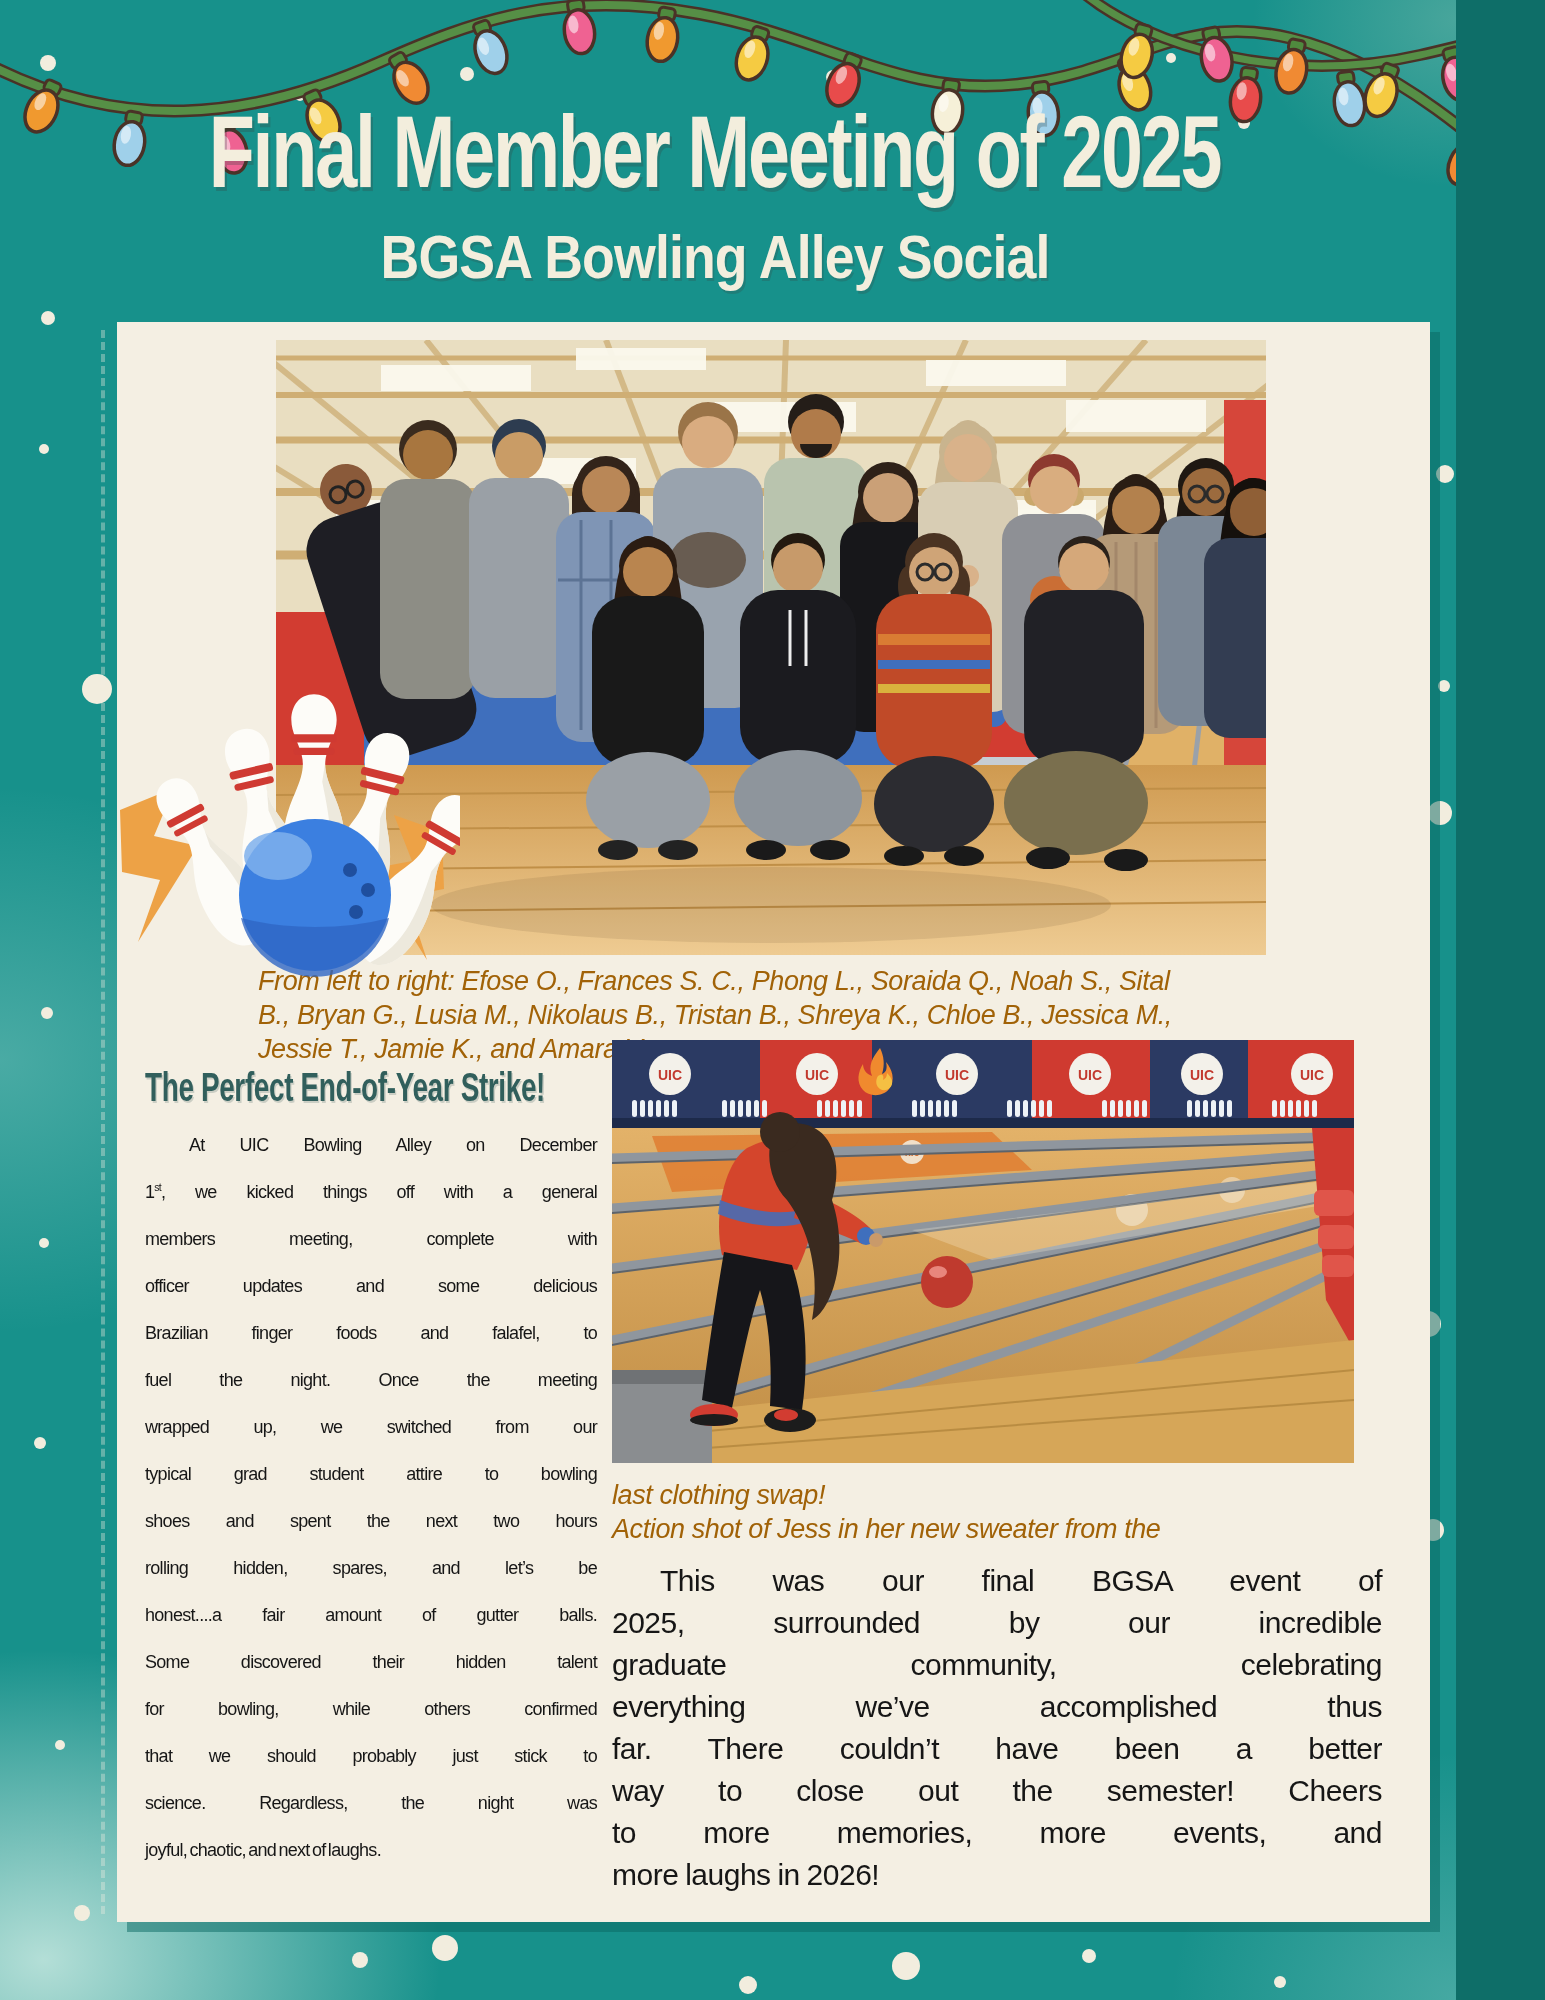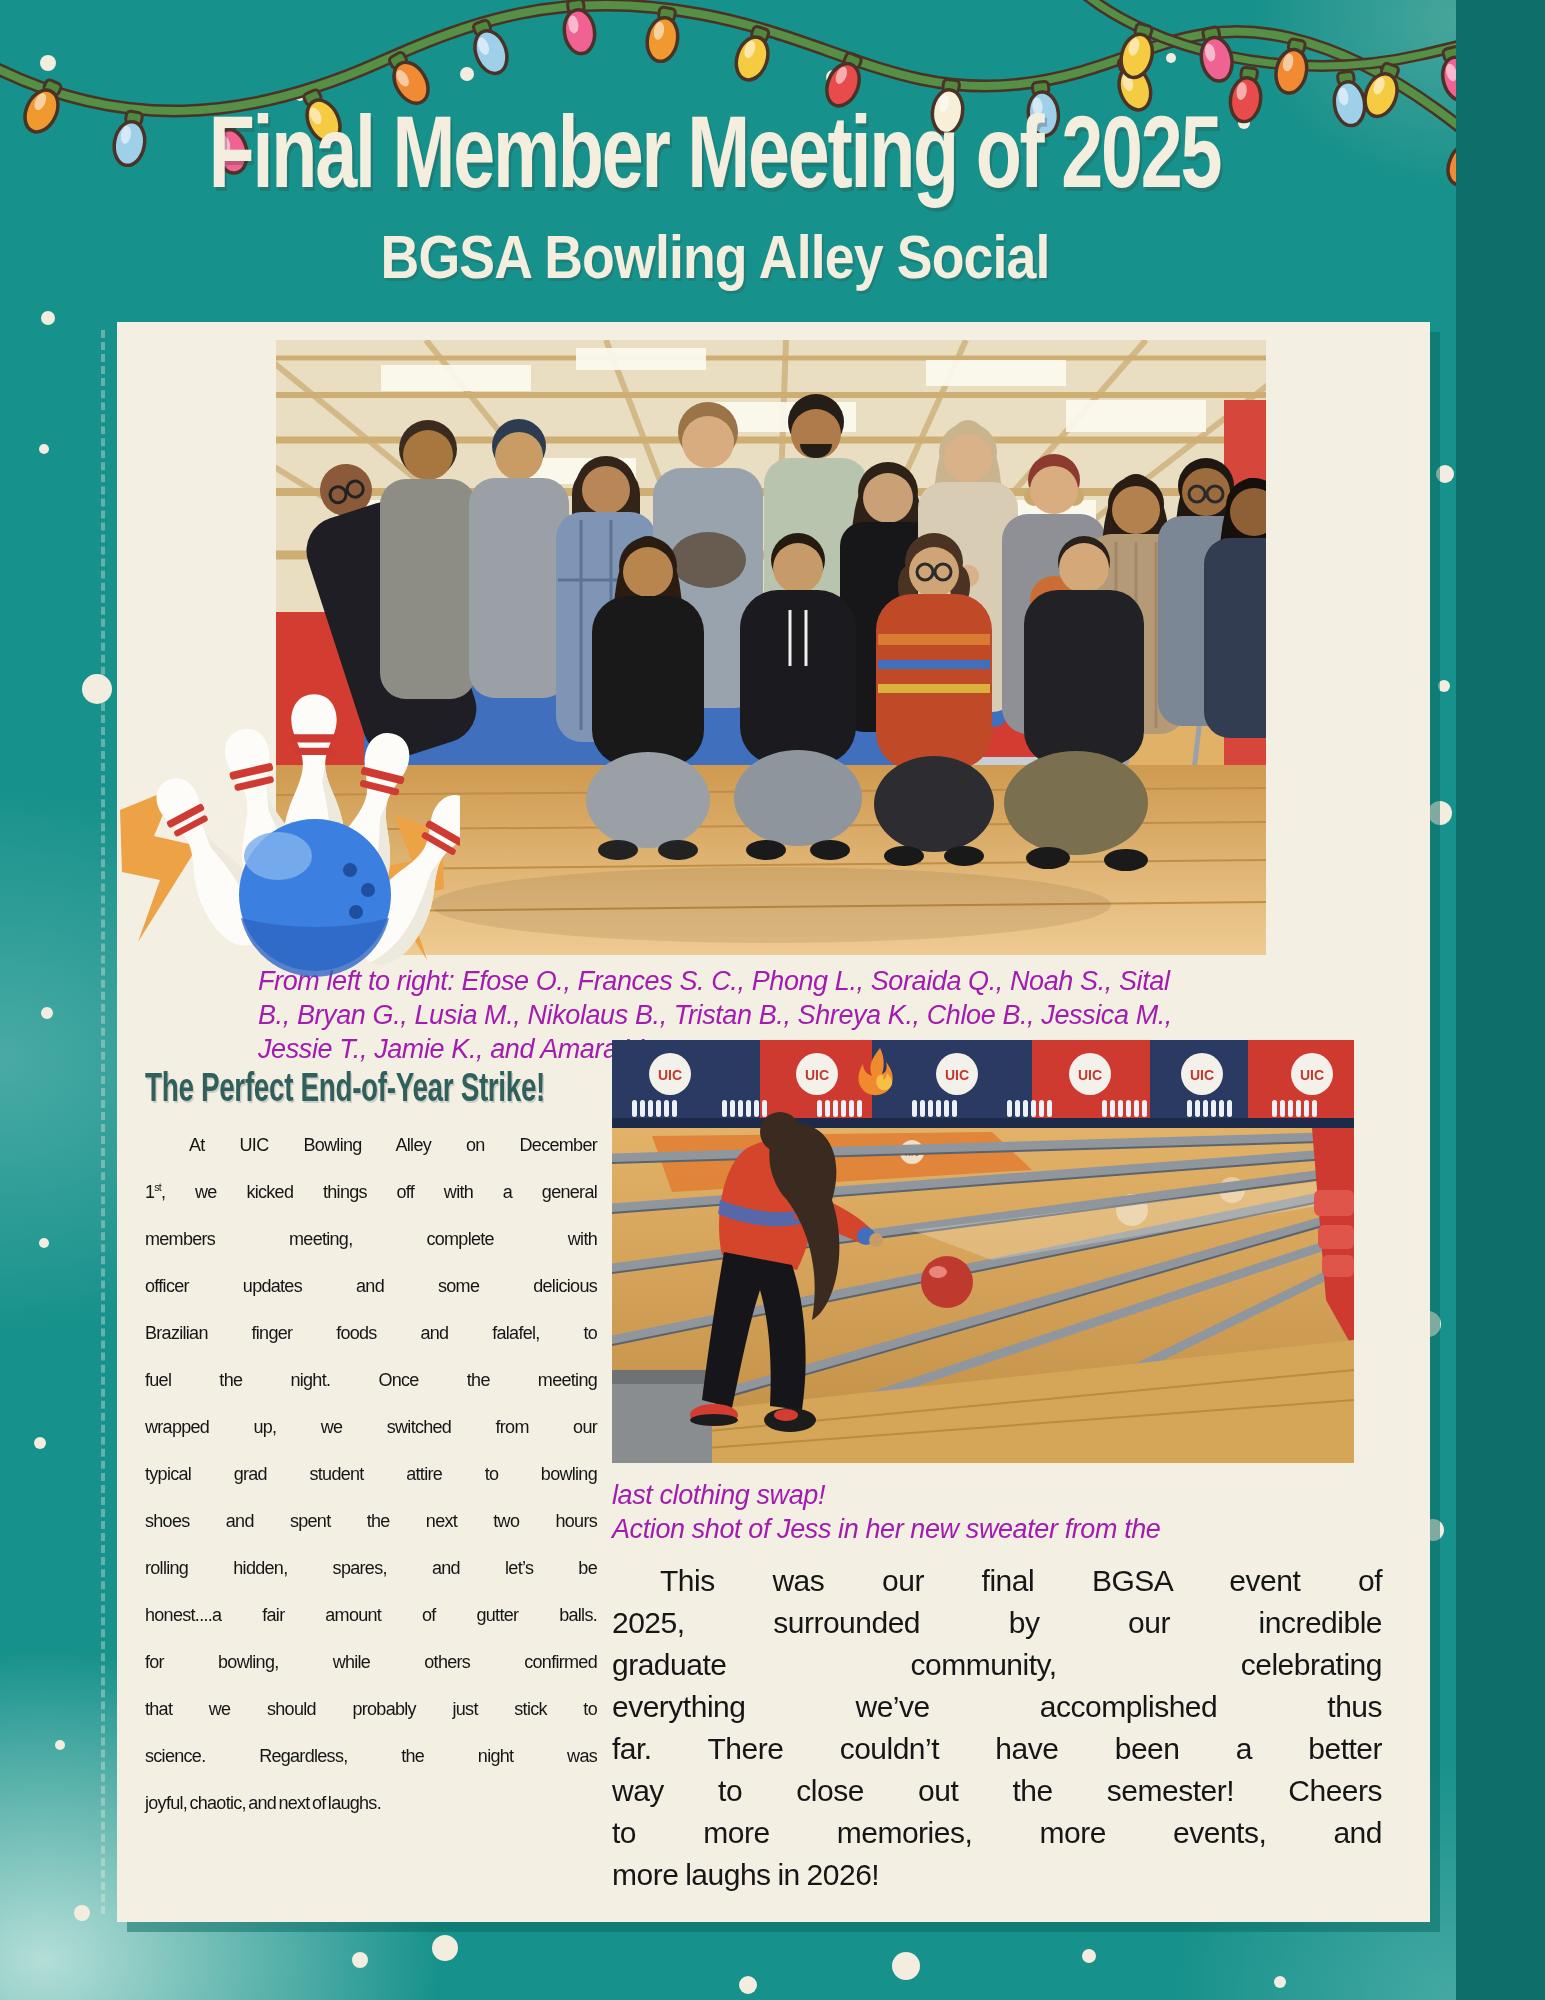--- a/index.html
+++ b/index.html
@@ -28,21 +28,21 @@
   }
   .dash-line { position:absolute; left:101px; top:330px; height:1584px; width:0;
     border-left:4px dashed rgba(244,239,227,.35); z-index:2; }
   .card {
     position:absolute; left:117px; top:322px; width:1313px; height:1600px;
     background:#f4efe3; box-shadow:10px 10px 0 rgba(10,104,98,.5); z-index:2;
   }
   .photo1 { position:absolute; left:159px; top:18px; width:990px; height:615px; }
   .pins-illustration { position:absolute; left:100px; top:640px; width:360px; height:340px; z-index:6; }
   .caption1 { position:absolute; left:141px; top:642px; width:1018px; }
-  .cline { font-style:italic; font-size:27px; line-height:34px; color:#a21caf; letter-spacing:-0.4px; }
+  .cline { font-style:italic; font-size:27px; line-height:34px; color:#a16207; letter-spacing:-0.4px; }
   .heading { position:absolute; left:28px; top:742px; }
   .heading-inner {
     display:inline-block; font-weight:bold; font-size:41px; color:#315f5c; letter-spacing:-0.5px;
     transform:scaleX(.68); transform-origin:left top; white-space:nowrap;
     text-shadow:2px 2px 0 rgba(110,130,126,.30);
   }
   .col-left  { position:absolute; left:28px;  top:800px;  width:452px; }
   .col-right { position:absolute; left:495px; top:1238px; width:770px; }
   .bline { font-size:18px; line-height:47px; letter-spacing:-0.7px; word-spacing:-2px; color:#161616;
     text-align:justify; text-align-last:justify; }
@@ -368,20 +368,21 @@
         <div class="bline">1<sup>st</sup>, we kicked things off with a general</div>
         <div class="bline">members meeting, complete with</div>
         <div class="bline">officer updates and some delicious</div>
         <div class="bline">Brazilian finger foods and falafel, to</div>
         <div class="bline">fuel the night. Once the meeting</div>
         <div class="bline">wrapped up, we switched from our</div>
         <div class="bline">typical grad student attire to bowling</div>
         <div class="bline">shoes and spent the next two hours</div>
         <div class="bline">rolling hidden, spares, and let’s be</div>
         <div class="bline">honest....a fair amount of gutter balls.</div>
+        <div class="bline">Some discovered their hidden talent</div>
         <div class="bline">for bowling, while others confirmed</div>
         <div class="bline">that we should probably just stick to</div>
         <div class="bline">science. Regardless, the night was</div>
         <div class="bline">joyful, chaotic, and next of laughs.</div>
       </div>
 
     <svg class="photo2" viewBox="0 0 742 423">
       <defs>
         <linearGradient id="wood2" x1="0" y1="0" x2="0" y2="1">
           <stop offset="0" stop-color="#e3b269"></stop>

